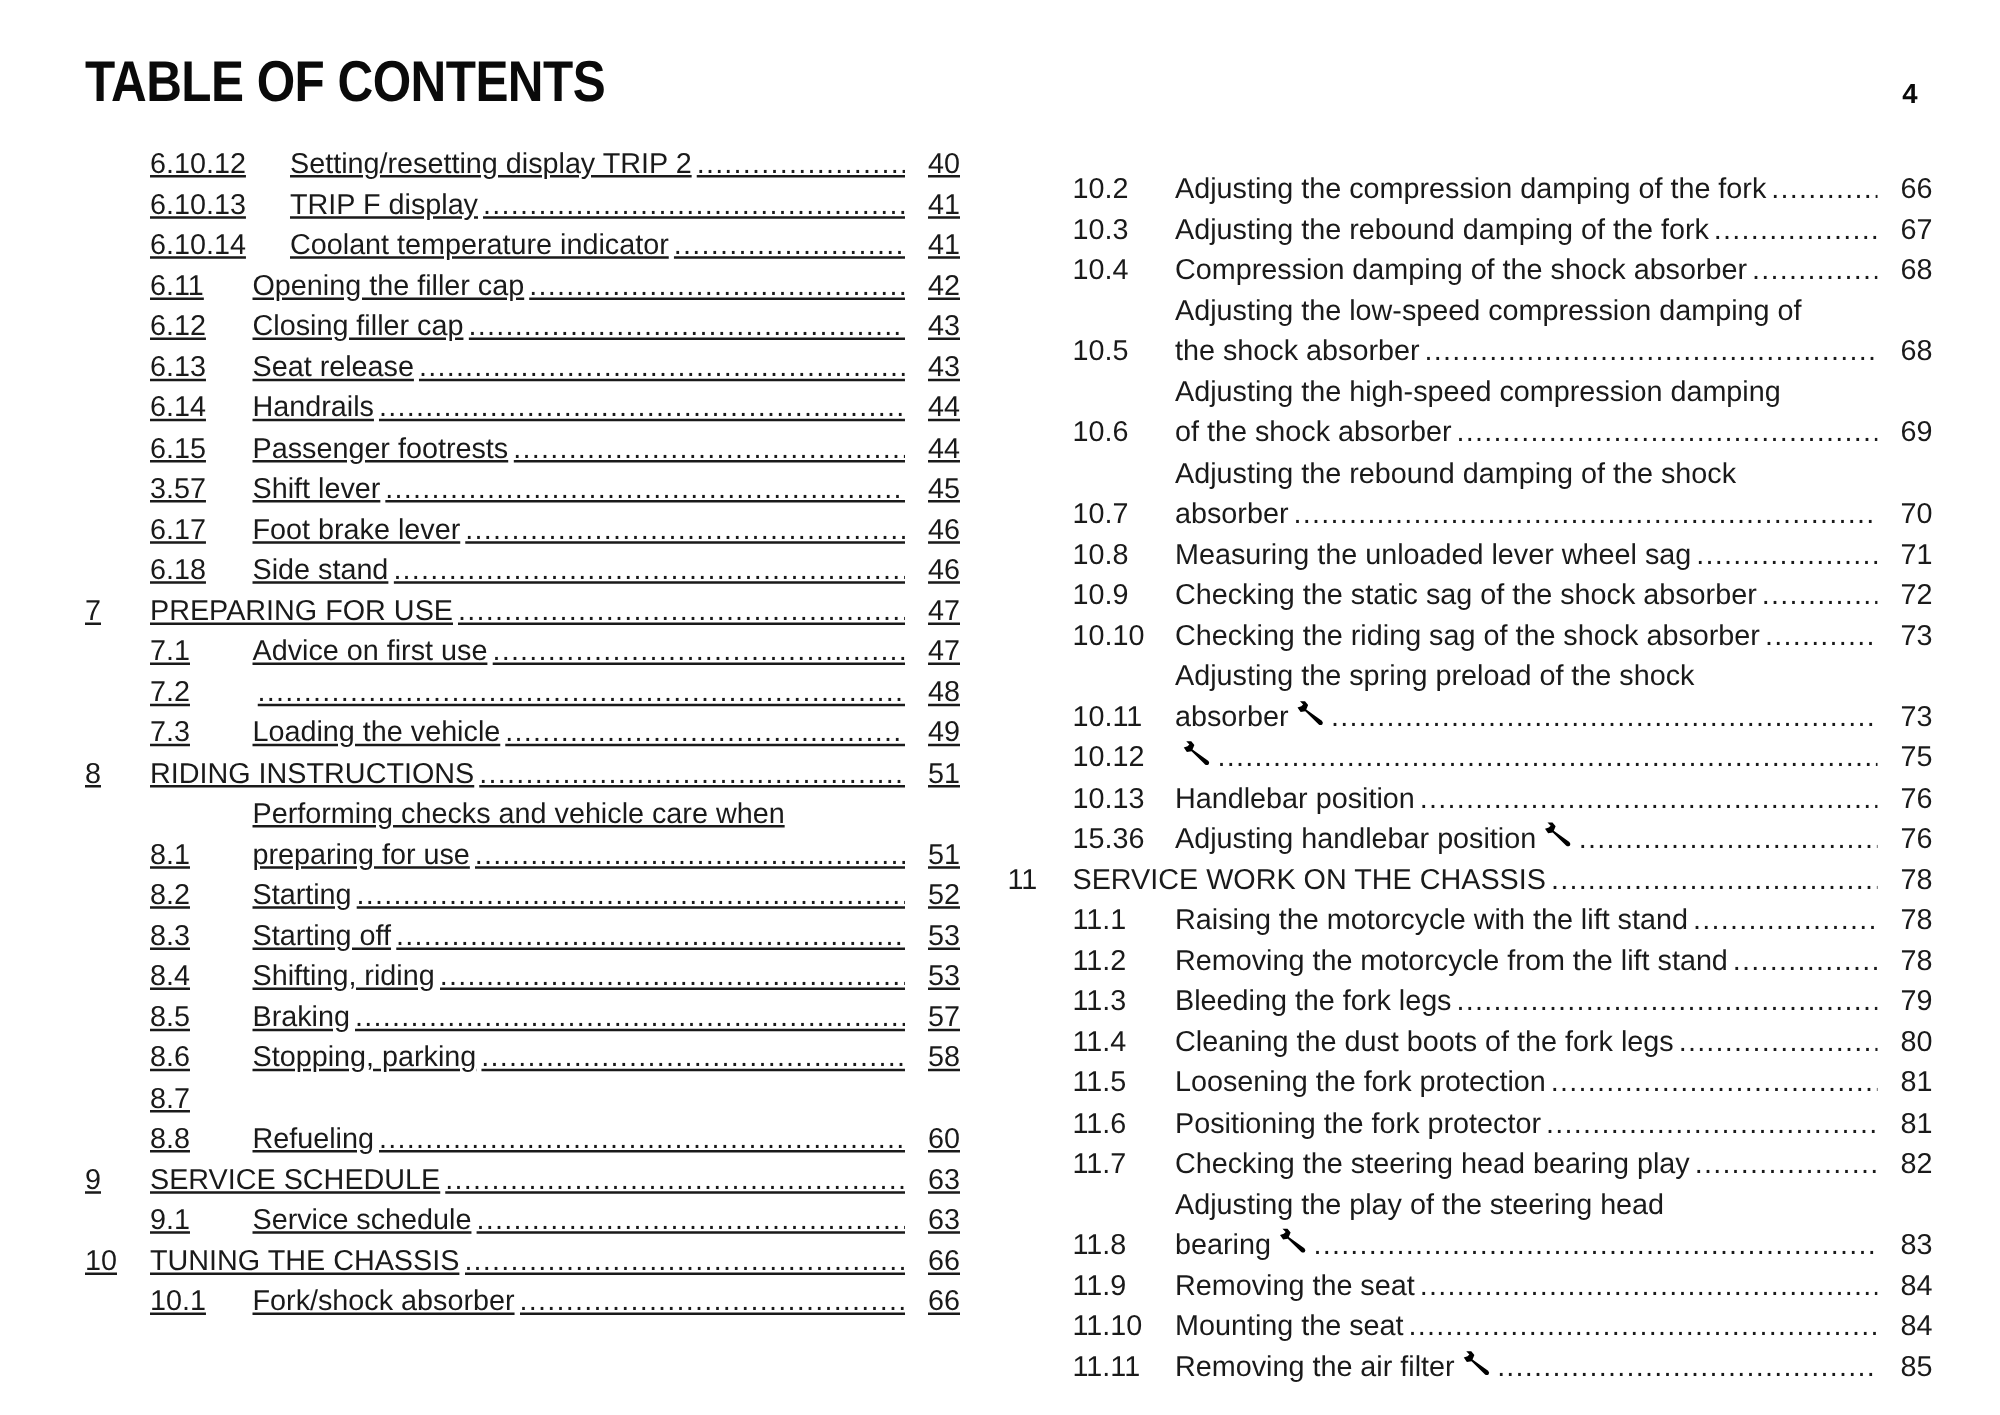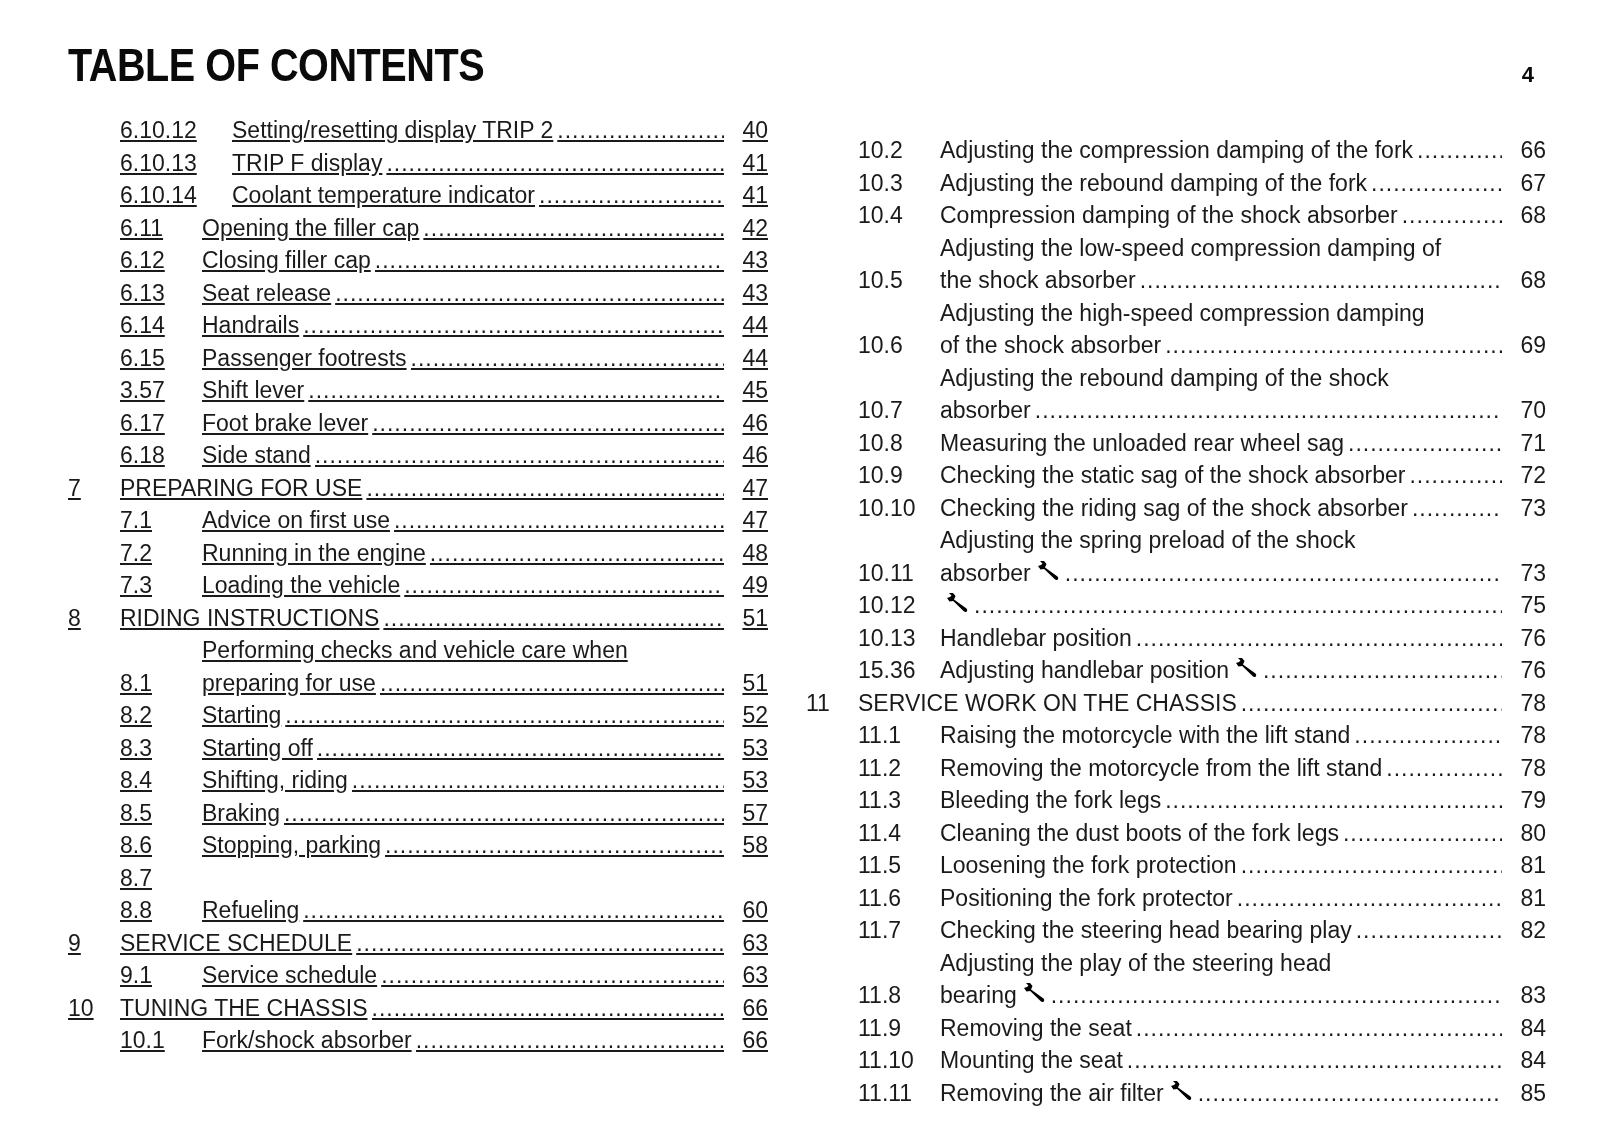--- a/index.html
+++ b/index.html
@@ -196,21 +196,20 @@
         <span class="leader"></span>
         <span class="page">47</span>
       </div>
     </div>
   </div>
     <div class="entry lvl2">
     <span class="num">7.2</span>
     <div class="body">
 
       <div class="line line2">
-        <span class="title-text">Running in the engine</span>
         <span class="leader"></span>
         <span class="page">48</span>
       </div>
     </div>
   </div>
     <div class="entry lvl2">
     <span class="num">7.3</span>
     <div class="body">
 
       <div class="line line2">
@@ -421,21 +420,21 @@
         <span class="leader"></span>
         <span class="page">70</span>
       </div>
     </div>
   </div>
     <div class="entry lvl2">
     <span class="num">10.8</span>
     <div class="body">
 
       <div class="line line2">
-        <span class="title-text">Measuring the unloaded rear wheel sag</span>
+        <span class="title-text">Measuring the unloaded lever wheel sag</span>
         <span class="leader"></span>
         <span class="page">71</span>
       </div>
     </div>
   </div>
     <div class="entry lvl2">
     <span class="num">10.9</span>
     <div class="body">
 
       <div class="line line2">

